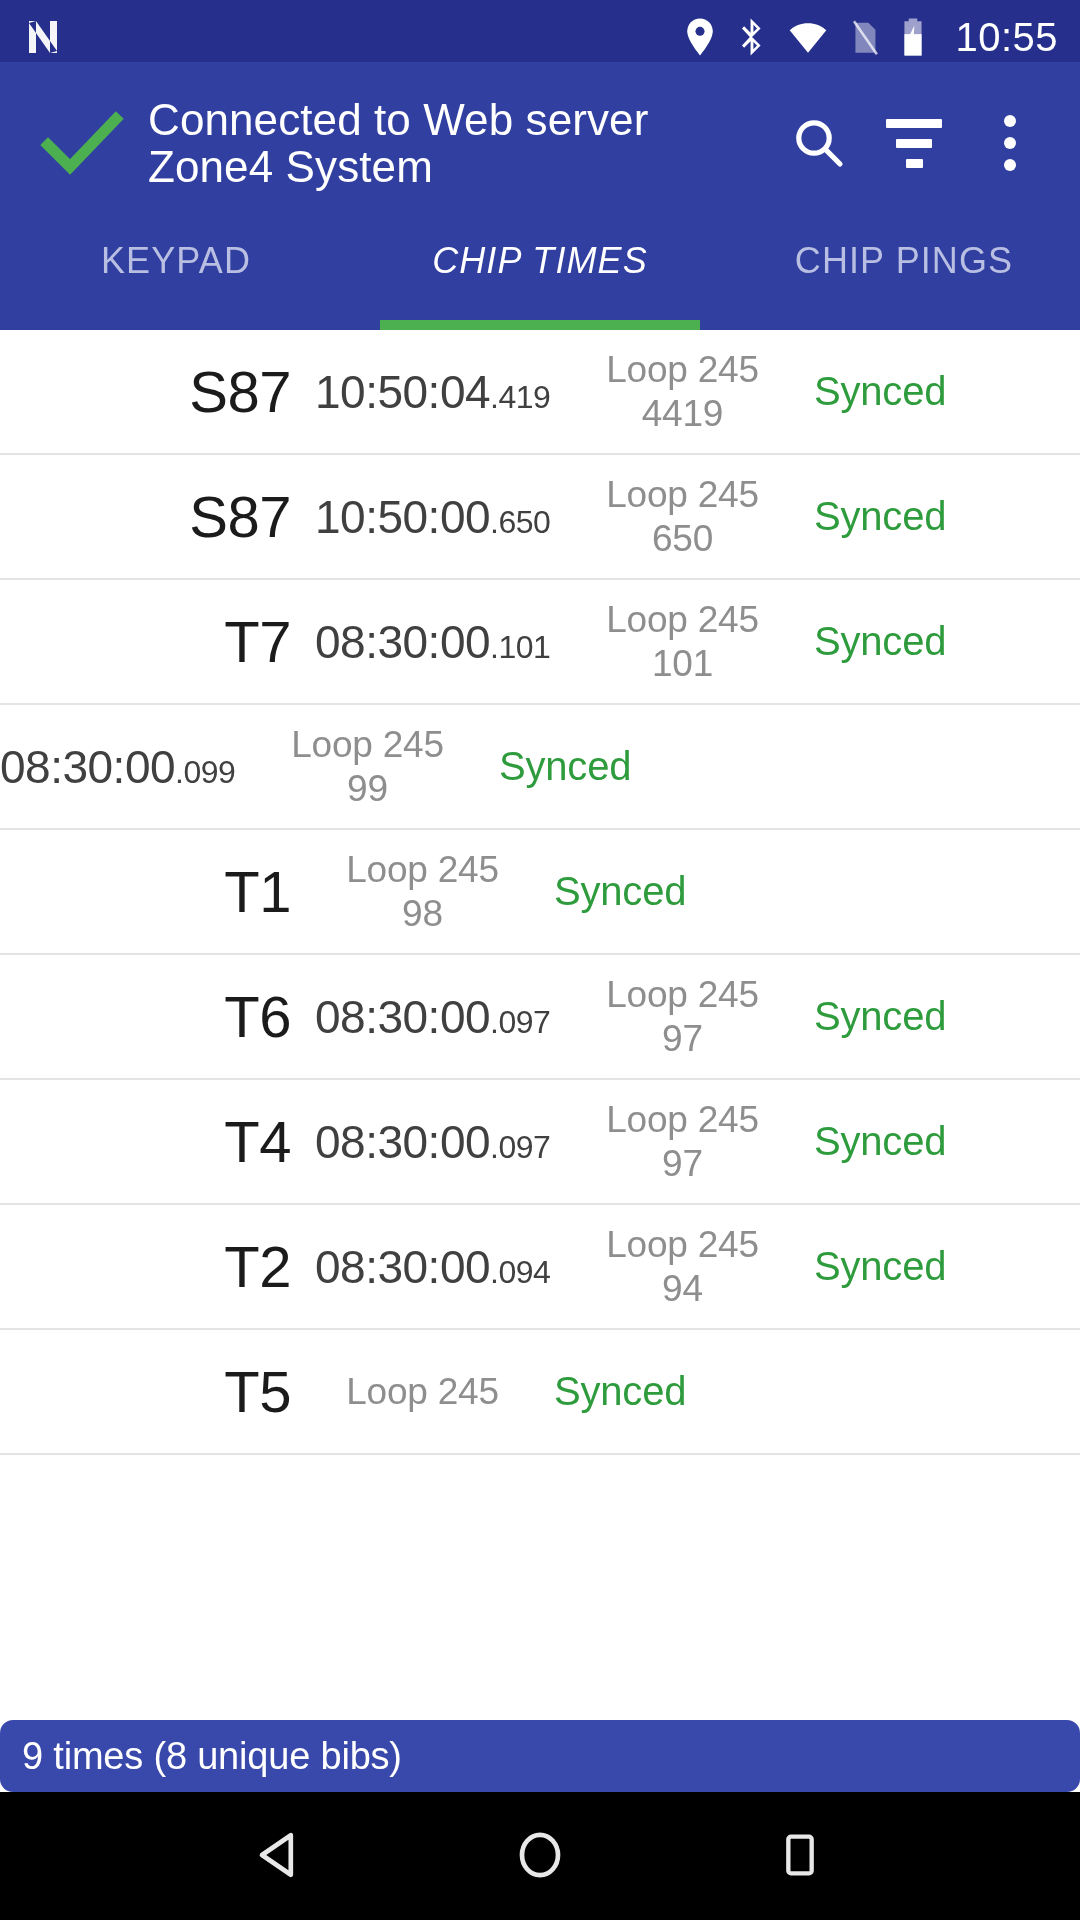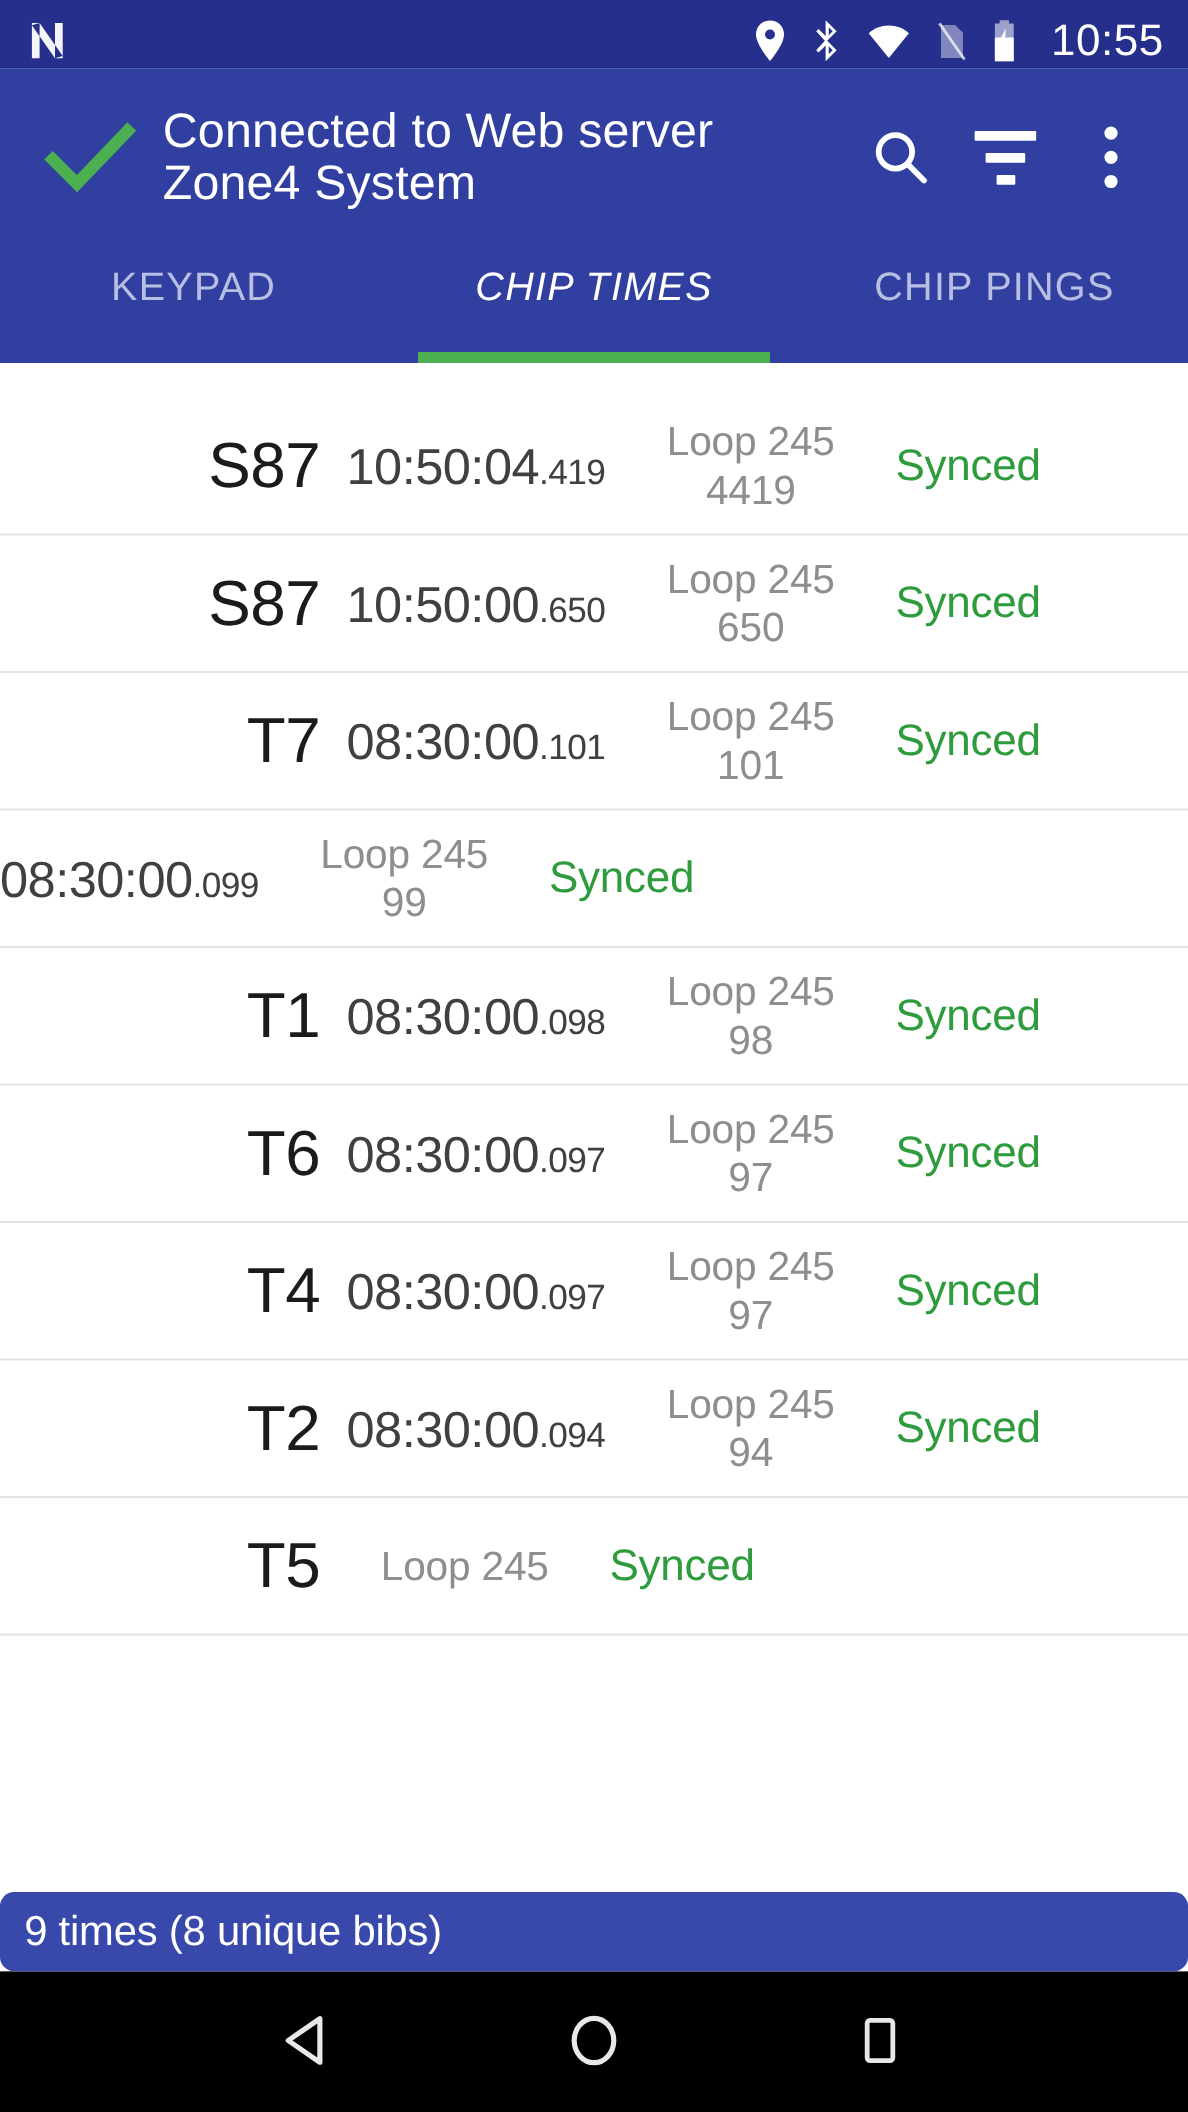--- a/index.html
+++ b/index.html
@@ -169,21 +169,20 @@
     height: 10px;
     background: #4caf50;
   }
 
   
   .list {
     flex: 1 1 auto;
     background: #ffffff;
     overflow: hidden;
     position: relative;
-    margin-top: 32px;
   }
   .row {
     height: 125px;
     box-sizing: border-box;
     border-bottom: 2px solid #e4e4e4;
     display: flex;
     align-items: center;
     padding: 0 22px 0 0;
     background: #ffffff;
   }
@@ -378,21 +377,20 @@
         <div class="cell-loop"><span>Loop 245</span><span class="loop-seq">101</span></div>
         <div class="cell-status">Synced</div>
       </div>
       <div class="row">
         <div class="cell-time"><span>08:30:00</span><span class="ms">.099</span></div>
         <div class="cell-loop"><span>Loop 245</span><span class="loop-seq">99</span></div>
         <div class="cell-status">Synced</div>
       </div>
       <div class="row">
         <div class="cell-bib">T1</div>
-        <div class="cell-time"><span>08:30:00</span><span class="ms">.098</span></div>
         <div class="cell-loop"><span>Loop 245</span><span class="loop-seq">98</span></div>
         <div class="cell-status">Synced</div>
       </div>
       <div class="row">
         <div class="cell-bib">T6</div>
         <div class="cell-time"><span>08:30:00</span><span class="ms">.097</span></div>
         <div class="cell-loop"><span>Loop 245</span><span class="loop-seq">97</span></div>
         <div class="cell-status">Synced</div>
       </div>
       <div class="row">

